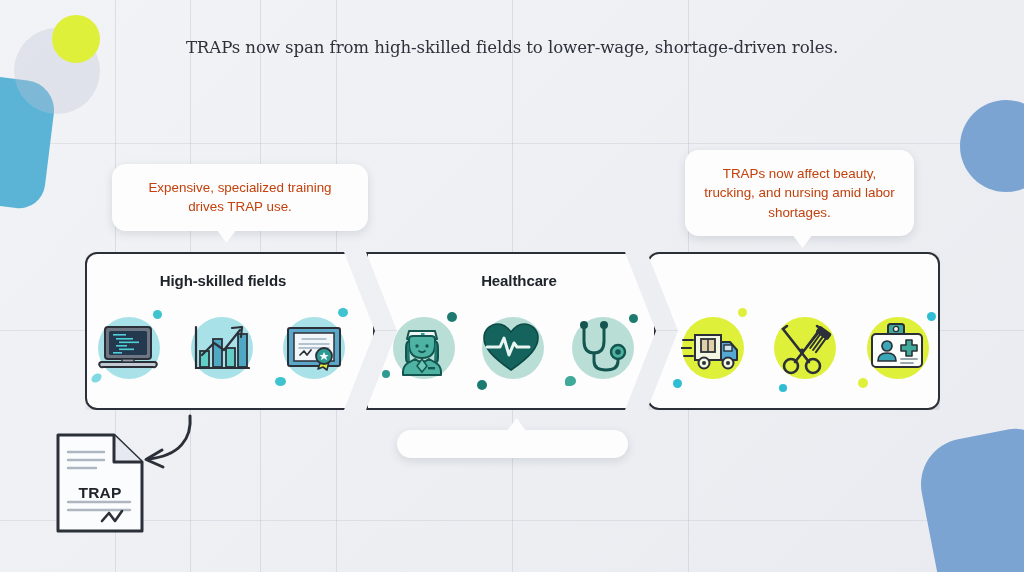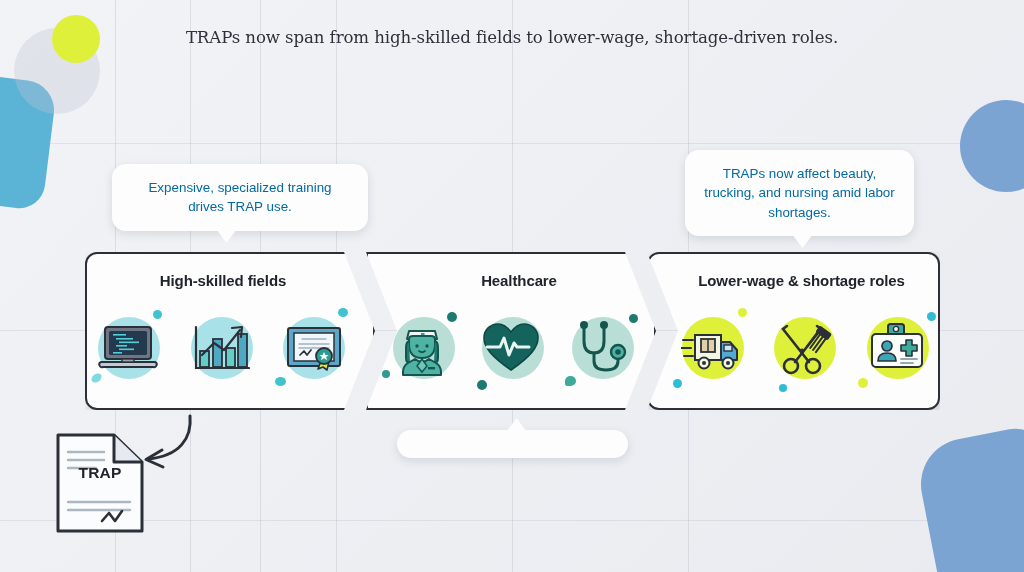--- a/index.html
+++ b/index.html
@@ -83,35 +83,35 @@
     font-size: 30.5px;
     font-weight: 700;
     color: #1d2025;
     letter-spacing: -0.2px;
   }
   #subtitle {
     font-family: "DejaVu Serif", serif;
     font-size: 16.6px;
     font-weight: 400;
     color: #2d3139;
-    margin-top: 0;
+    margin-top: 10px;
     letter-spacing: -0.1px;
   }
 
   
   .callout {
     position: absolute;
     background: #fdfdfd;
     border-radius: 14px;
     box-shadow: 0 3px 10px rgba(40,46,60,0.13);
     padding: 14px 18px;
     text-align: center;
     font-size: 13.4px;
     line-height: 1.45;
-    color: #0369a1;
+    color: #c2410c;
     z-index: 20;
   }
   .callout .tail {
     position: absolute;
     width: 19px;
     height: 13px;
     background: #fdfdfd;
   }
   .callout.down .tail {
     bottom: -12px;
@@ -253,21 +253,21 @@
   }
   #trap-arrow {
     position: absolute;
     left: 128px;
     top: 412px;
     z-index: 16;
   }
   #trap-label {
     position: absolute;
     left: 12px;
-    top: 32px;
+    top: 52px;
     width: 72px;
     text-align: center;
     font-size: 15.5px;
     font-weight: 700;
     color: #20242b;
     z-index: 3;
     letter-spacing: 0.2px;
   }
 </style>
 </head>
@@ -411,21 +411,20 @@
           <path d="M36 37 l-3 8 l5 -2 l4 3 l2 -9 z" fill="#dff03a" stroke="#2b3038" stroke-width="1.6" stroke-linejoin="round"></path>
           <circle cx="39" cy="32" r="8" fill="#2e9b93" stroke="#2b3038" stroke-width="1.8"></circle>
           <path d="M39 28 l1.5 3 h3.2 l-2.6 2 l1 3.2 l-3.1-2 l-3.1 2 l1-3.2 l-2.6-2 h3.2 z" fill="#f4f7f9"></path>
         </svg>
       </div>
 
     </div>
   </div>
 
   <div class="panel" id="panel-2">
-    <div class="panel-title">Lower-wage &amp; shortage roles</div>
     <div class="icon-row">
 
       <div class="icon-cell">
         <div class="halo" style="background:#dff03a"></div>
         <div class="dot" style="width:9px;height:9px;background:#dff03a;right:6px;top:2px"></div>
         <div class="dot" style="width:9px;height:9px;background:#2fbdd4;left:2px;bottom:2px"></div>
         <svg width="62" height="48" viewBox="0 0 62 48">
           <g stroke="#2b3038" stroke-width="2" stroke-linecap="round">
             <line x1="2" y1="16" x2="12" y2="16"></line>
             <line x1="0" y1="24" x2="10" y2="24"></line>

